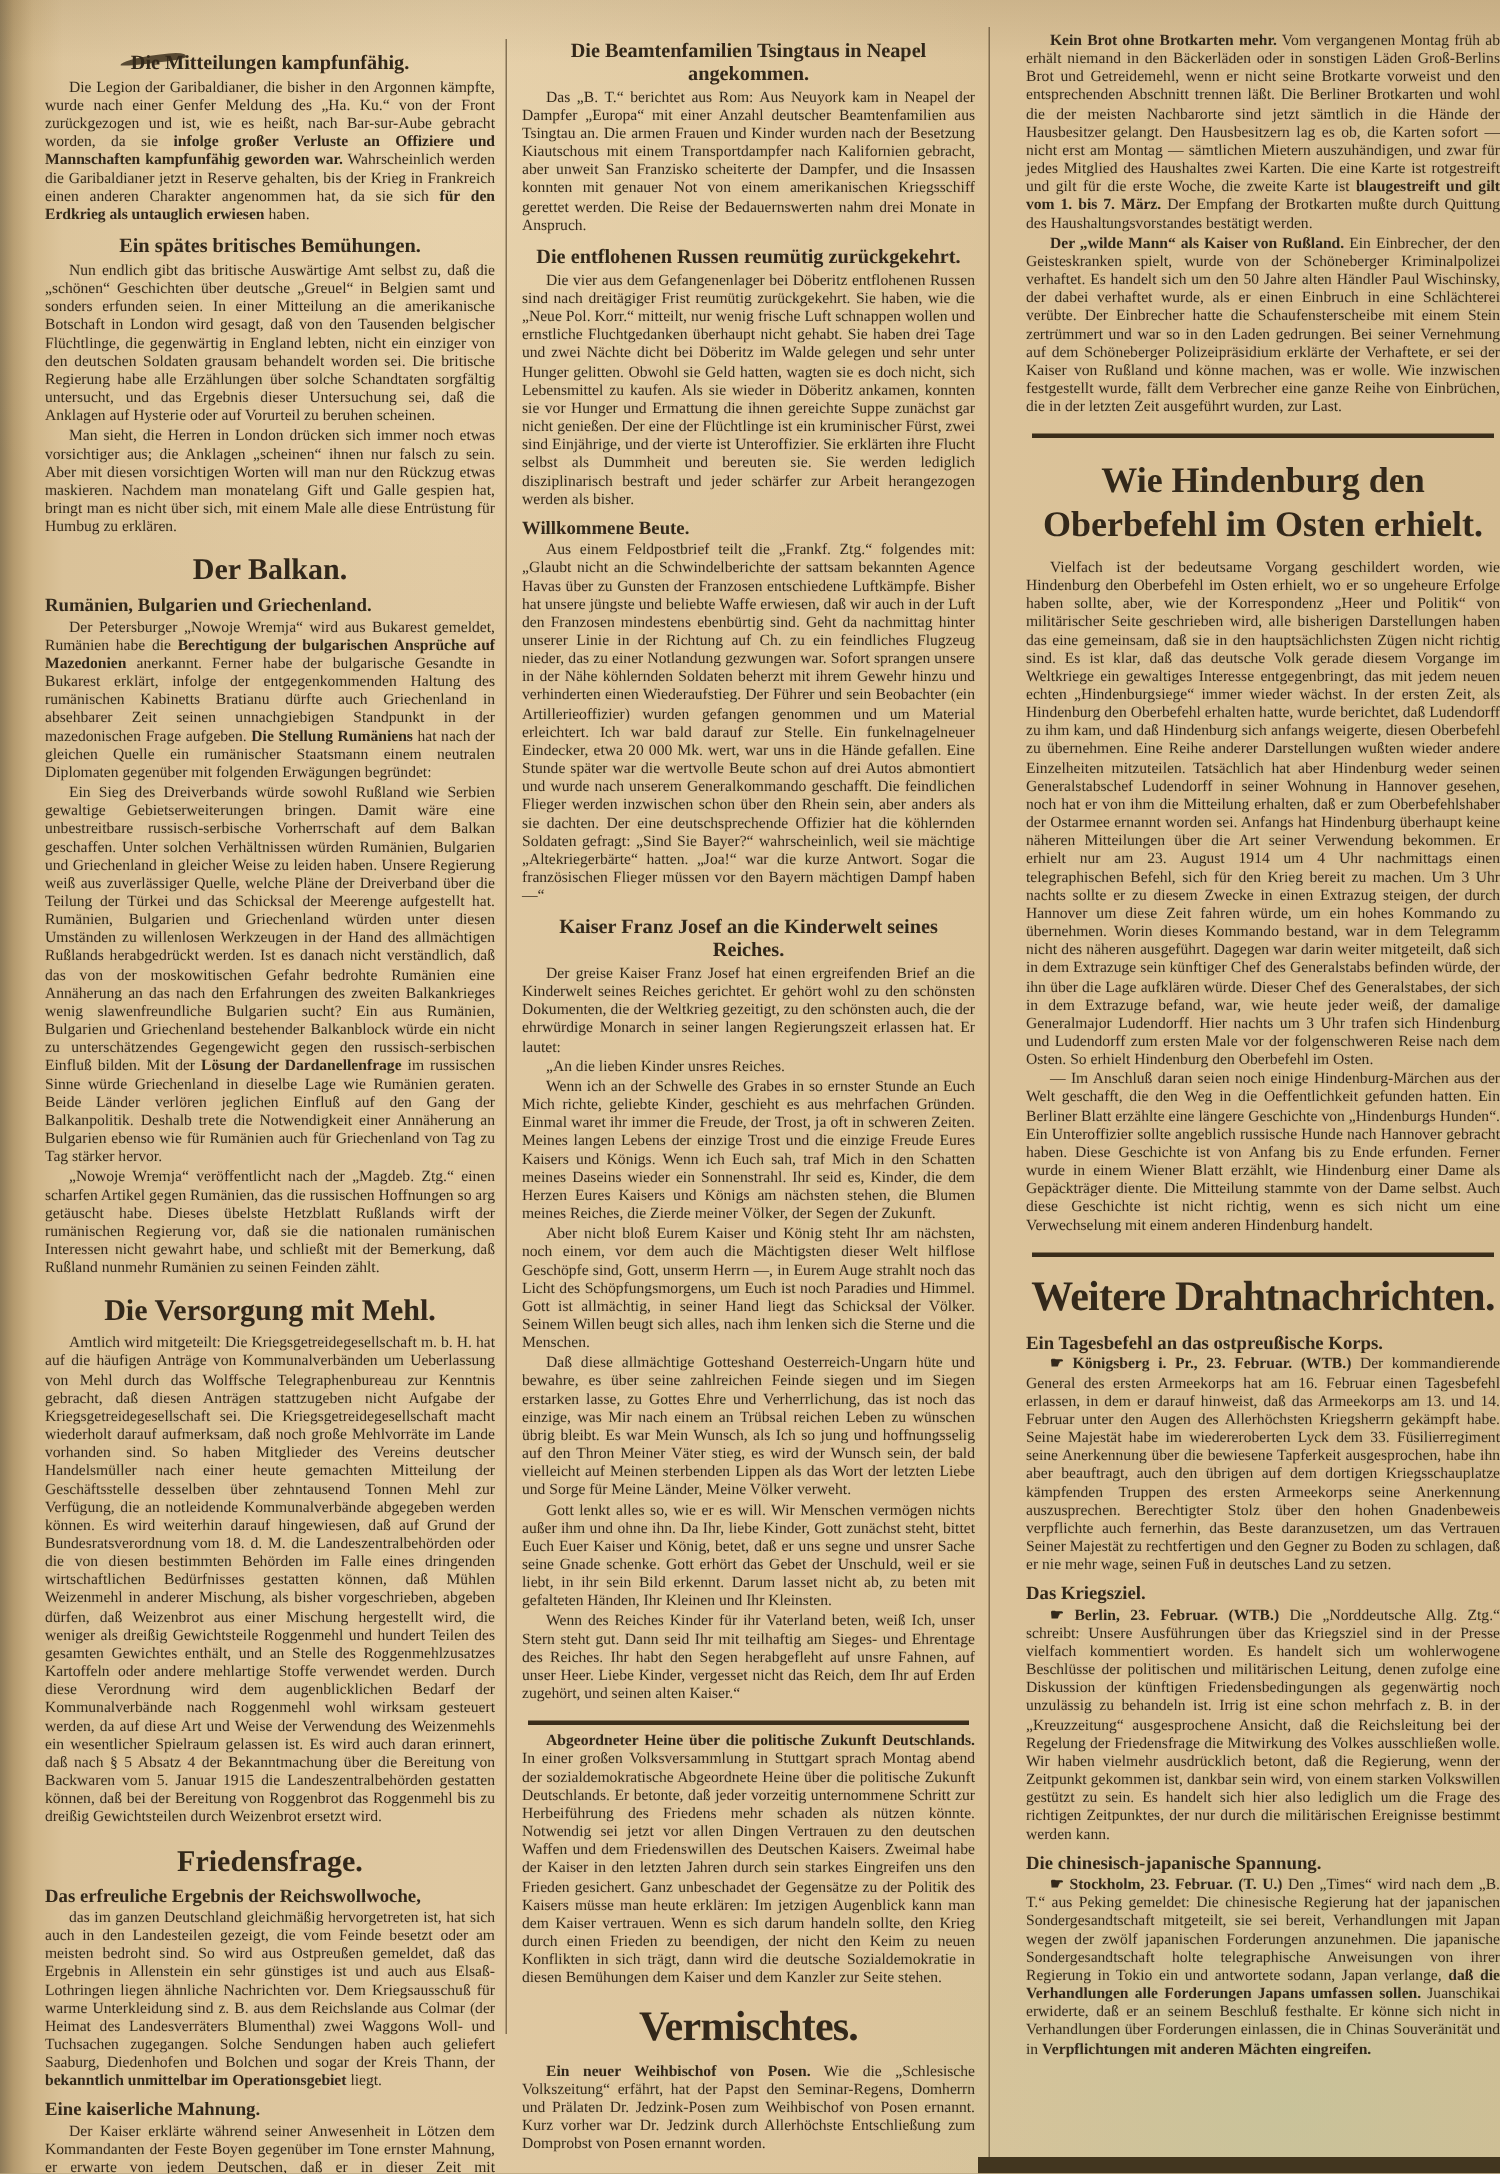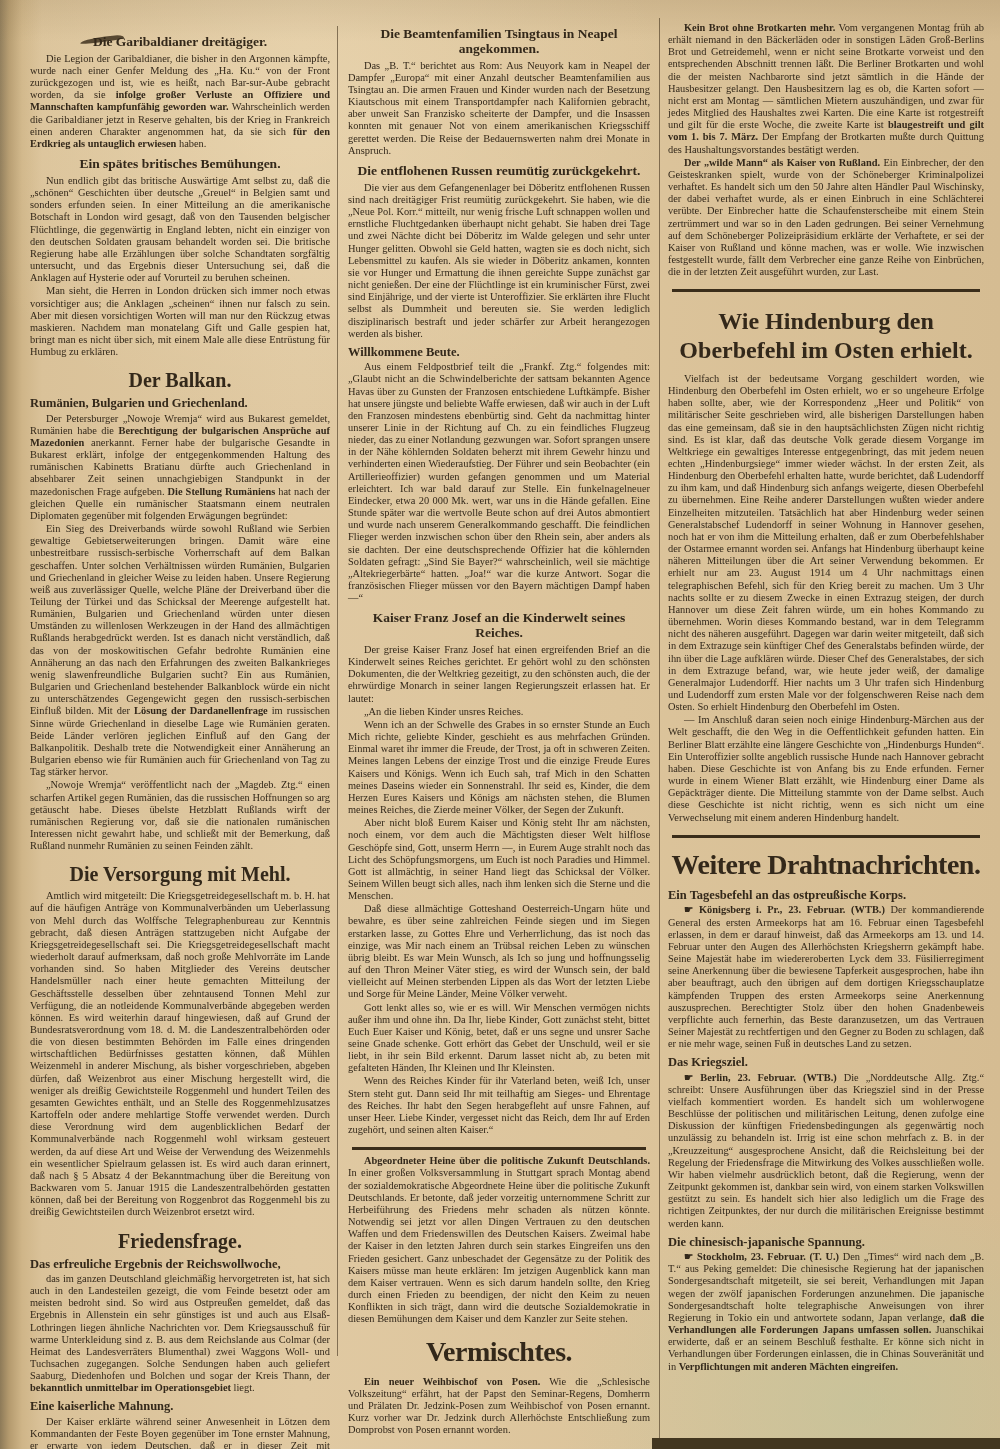--- a/index.html
+++ b/index.html
@@ -13,41 +13,41 @@
       linear-gradient(180deg, rgba(125,100,62,.16) 0, rgba(125,100,62,0) 42px),
       linear-gradient(90deg, #8d7a58 0px, #b49a6e 9px, #cfb588 22px, #dac299 42px, #e0c9a2 30%, #dcc49b 62%, #d5bc92 100%);
   }
   .vrule{position:absolute;width:1px;background:rgba(66,50,28,.6);}
   .ink-mark{position:absolute;left:80px;top:37px;width:44px;height:5px;background:#41331f;
     border-radius:70% 30% 50% 50%/90% 70% 30% 30%;transform:rotate(-7deg);opacity:.85;}
   .photo-edge{position:absolute;left:652px;top:1438px;width:348px;height:11px;background:#42361f;}
   .col{position:absolute;}
   #col-left{left:30px;top:28px;width:300px;}
   #col-middle{left:348px;top:20px;width:302px;}
-  #col-right{left:668px;top:22px;width:316px;}
+  #col-right{left:684px;top:22px;width:316px;}
   .headline-sm{font-size:13.5px;font-weight:bold;text-align:center;margin:7px 0 3px;line-height:1.1;}
   .headline-md{font-size:20px;font-weight:bold;text-align:center;margin:11px 0 5px;line-height:1.1;}
   .headline-lg{font-size:24px;font-weight:bold;text-align:center;margin:15px 10px 9px;line-height:1.18;}
   .headline-xl{font-size:28px;font-weight:bold;text-align:center;margin:12px 0 9px;letter-spacing:-.5px;line-height:1.05;}
   .sub{font-size:12.5px;font-weight:bold;text-align:left;margin:5px 0 2px;line-height:1.15;}
   .para{font-size:10.4px;line-height:12.15px;text-align:justify;text-indent:16px;margin:0 0 1px;}
   .para b,.lead{font-weight:bold;}
   .rule{height:3px;background:#3a2d1a;margin:11px 4px 5px;}
   h2,p{padding:0;}
   h2{margin:0;}
 </style>
 </head>
 <body>
 
 <div class="page">
   <div class="ink-mark"></div>
   <div class="vrule" style="left:337px;top:26px;height:1330px;"></div>
   <div class="vrule" style="left:659px;top:18px;height:1420px;"></div>
   <div class="col" id="col-left">
-      <h2 class="headline-sm">Die Garibaldianer dreitägiger.</h2>
+      <h2 class="headline-sm">Die Mitteilungen kampfunfähig.</h2>
       <p class="para">Die Legion der Garibaldianer, die bisher in den Argonnen kämpfte, wurde nach einer Genfer Meldung des „Ha. Ku.“ von der Front zurückgezogen und ist, wie es heißt, nach Bar-sur-Aube gebracht worden, da sie <b>infolge großer Verluste an Offiziere und Mannschaften kampfunfähig geworden war.</b> Wahrscheinlich werden die Garibaldianer jetzt in Reserve gehalten, bis der Krieg in Frankreich einen anderen Charakter angenommen hat, da sie sich <b>für den Erdkrieg als untauglich erwiesen</b> haben.</p>
       <h2 class="headline-sm">Ein spätes britisches Bemühungen.</h2>
       <p class="para">Nun endlich gibt das britische Auswärtige Amt selbst zu, daß die „schönen“ Geschichten über deutsche „Greuel“ in Belgien samt und sonders erfunden seien. In einer Mitteilung an die amerikanische Botschaft in London wird gesagt, daß von den Tausenden belgischer Flüchtlinge, die gegenwärtig in England lebten, nicht ein einziger von den deutschen Soldaten grausam behandelt worden sei. Die britische Regierung habe alle Erzählungen über solche Schandtaten sorgfältig untersucht, und das Ergebnis dieser Untersuchung sei, daß die Anklagen auf Hysterie oder auf Vorurteil zu beruhen scheinen.</p>
       <p class="para">Man sieht, die Herren in London drücken sich immer noch etwas vorsichtiger aus; die Anklagen „scheinen“ ihnen nur falsch zu sein. Aber mit diesen vorsichtigen Worten will man nur den Rückzug etwas maskieren. Nachdem man monatelang Gift und Galle gespien hat, bringt man es nicht über sich, mit einem Male alle diese Entrüstung für Humbug zu erklären.</p>
       <h2 class="headline-md">Der Balkan.</h2>
       <h2 class="sub">Rumänien, Bulgarien und Griechenland.</h2>
       <p class="para">Der Petersburger „Nowoje Wremja“ wird aus Bukarest gemeldet, Rumänien habe die <b>Berechtigung der bulgarischen Ansprüche auf Mazedonien</b> anerkannt. Ferner habe der bulgarische Gesandte in Bukarest erklärt, infolge der entgegenkommenden Haltung des rumänischen Kabinetts Bratianu dürfte auch Griechenland in absehbarer Zeit seinen unnachgiebigen Standpunkt in der mazedonischen Frage aufgeben. <b>Die Stellung Rumäniens</b> hat nach der gleichen Quelle ein rumänischer Staatsmann einem neutralen Diplomaten gegenüber mit folgenden Erwägungen begründet:</p>
       <p class="para">Ein Sieg des Dreiverbands würde sowohl Rußland wie Serbien gewaltige Gebietserweiterungen bringen. Damit wäre eine unbestreitbare russisch-serbische Vorherrschaft auf dem Balkan geschaffen. Unter solchen Verhältnissen würden Rumänien, Bulgarien und Griechenland in gleicher Weise zu leiden haben. Unsere Regierung weiß aus zuverlässiger Quelle, welche Pläne der Dreiverband über die Teilung der Türkei und das Schicksal der Meerenge aufgestellt hat. Rumänien, Bulgarien und Griechenland würden unter diesen Umständen zu willenlosen Werkzeugen in der Hand des allmächtigen Rußlands herabgedrückt werden. Ist es danach nicht verständlich, daß das von der moskowitischen Gefahr bedrohte Rumänien eine Annäherung an das nach den Erfahrungen des zweiten Balkankrieges wenig slawenfreundliche Bulgarien sucht? Ein aus Rumänien, Bulgarien und Griechenland bestehender Balkanblock würde ein nicht zu unterschätzendes Gegengewicht gegen den russisch-serbischen Einfluß bilden. Mit der <b>Lösung der Dardanellenfrage</b> im russischen Sinne würde Griechenland in dieselbe Lage wie Rumänien geraten. Beide Länder verlören jeglichen Einfluß auf den Gang der Balkanpolitik. Deshalb trete die Notwendigkeit einer Annäherung an Bulgarien ebenso wie für Rumänien auch für Griechenland von Tag zu Tag stärker hervor.</p>
       <p class="para">„Nowoje Wremja“ veröffentlicht nach der „Magdeb. Ztg.“ einen scharfen Artikel gegen Rumänien, das die russischen Hoffnungen so arg getäuscht habe. Dieses übelste Hetzblatt Rußlands wirft der rumänischen Regierung vor, daß sie die nationalen rumänischen Interessen nicht gewahrt habe, und schließt mit der Bemerkung, daß Rußland nunmehr Rumänien zu seinen Feinden zählt.</p>
       <h2 class="headline-md">Die Versorgung mit Mehl.</h2>

